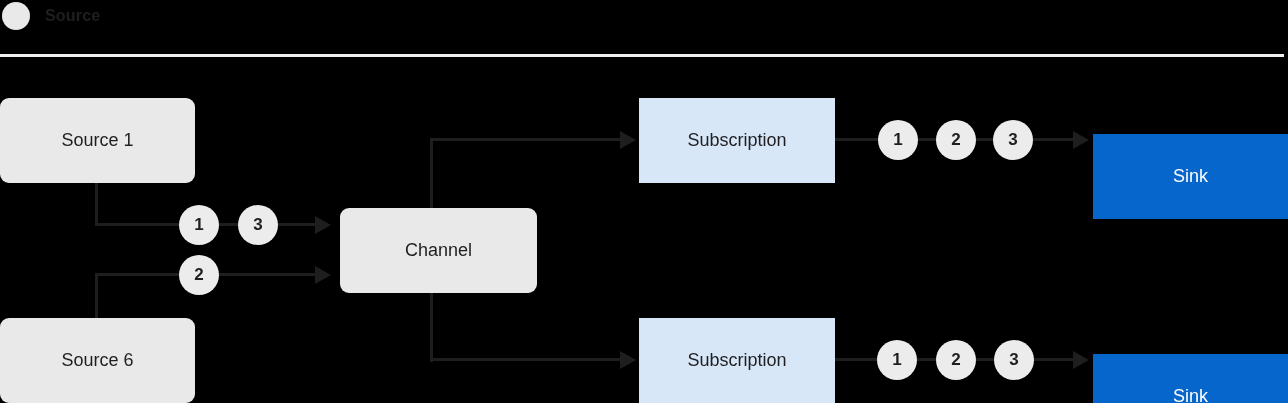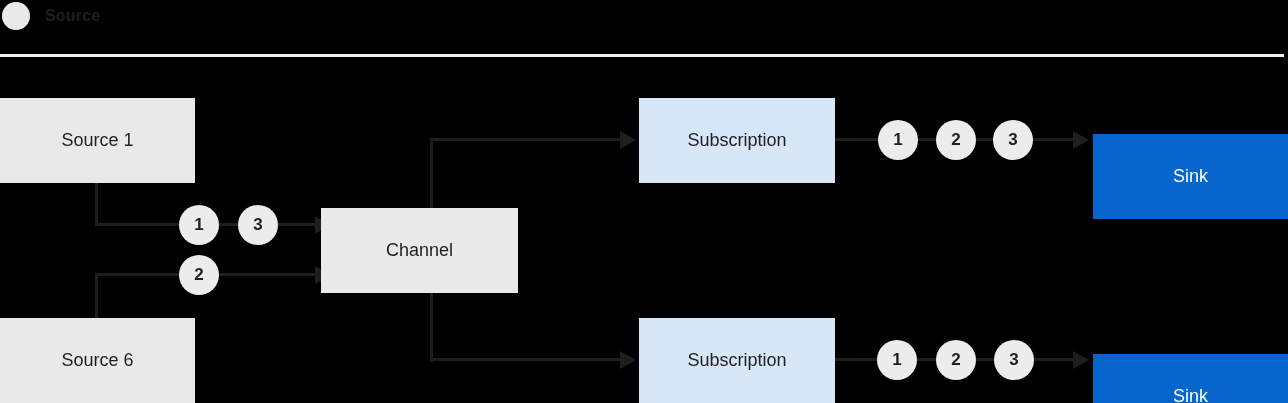--- a/index.html
+++ b/index.html
@@ -31,21 +31,21 @@
   }
   .separator{
     position:absolute;left:0;top:54px;width:1284px;height:3px;
     background:var(--separator);
   }
   
   .node{
     position:absolute;display:flex;align-items:center;justify-content:center;
     font-size:18px;color:var(--label-dark);
   }
-  .node.gray{background:var(--node-gray);}
+  .node.gray{background:var(--node-gray);border-radius:9px;}
   .node.lightblue{background:var(--subscription-fill);}
   .node.blue{background:var(--sink-fill);color:var(--sink-label);margin-top:36px;}
   
   .hline,.vline{position:absolute;background:var(--line);}
   .arrow-right{
     position:absolute;width:0;height:0;
     border-top:9px solid transparent;border-bottom:9px solid transparent;
     border-left:16px solid var(--line);
   }
   
@@ -86,21 +86,21 @@
 
   <div class="hline" style="left:835px;top:358px;width:238px;height:3px;"></div>
   <div class="arrow-right" style="left:1073px;top:351px;"></div>
 
   <div class="node gray" style="left:0;top:98px;width:195px;height:85px;">
     <span>Source 1</span>
   </div>
   <div class="node gray" style="left:0;top:318px;width:195px;height:85px;">
     <span>Source 6</span>
   </div>
-  <div class="node gray" style="left:321px;top:208px;width:197px;height:85px;">
+  <div class="node gray" style="left:340px;top:208px;width:197px;height:85px;">
     <span>Channel</span>
   </div>
   <div class="node lightblue" style="left:639px;top:98px;width:196px;height:85px;">
     <span>Subscription</span>
   </div>
   <div class="node lightblue" style="left:639px;top:318px;width:196px;height:85px;">
     <span>Subscription</span>
   </div>
   <div class="node blue" style="left:1093px;top:98px;width:195px;height:85px;">
     <span>Sink</span>

